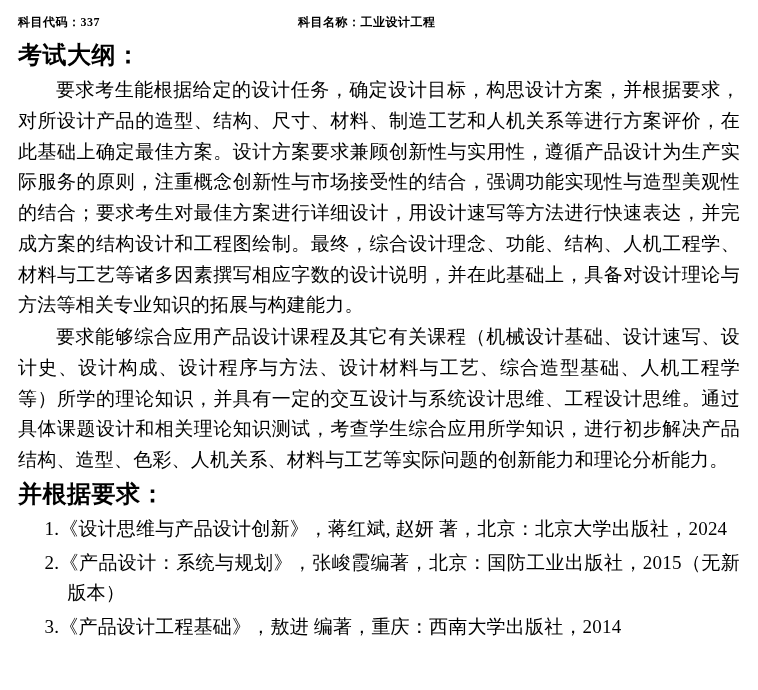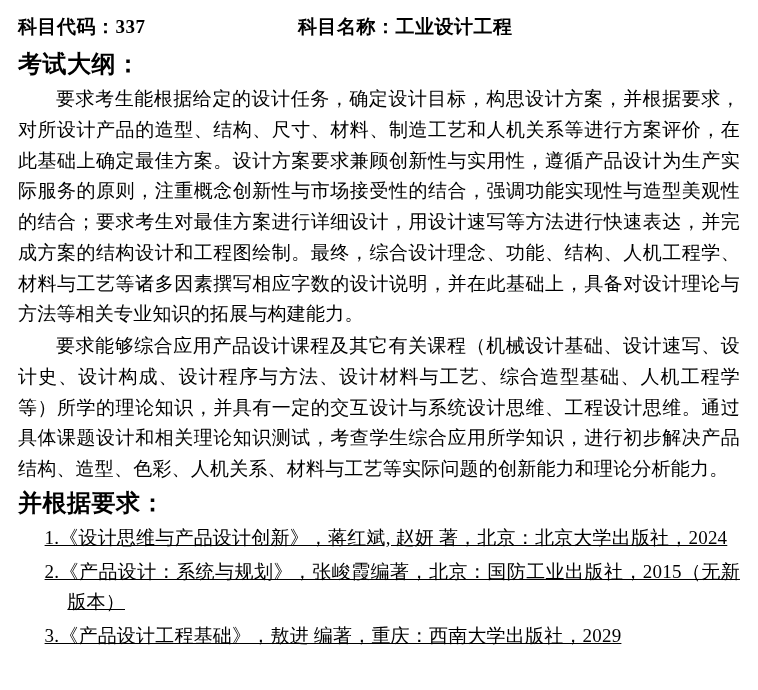--- a/index.html
+++ b/index.html
@@ -17,21 +17,21 @@
   .page {
     width: 758px;
     height: 690px;
     box-sizing: border-box;
     padding: 14px 18px 0 18px;
     position: relative;
   }
   .header-line {
     display: flex;
     align-items: baseline;
-    font-size: 19px;
+    font-size: 12px;
     font-weight: bold;
     letter-spacing: 0.5px;
     margin-bottom: 8px;
   }
   .header-code {
     width: 280px;
     flex: 0 0 280px;
     white-space: nowrap;
   }
   .header-name {
@@ -60,21 +60,20 @@
   }
   .ref-item {
     font-size: 19px;
     line-height: 1.62;
     text-align: justify;
     text-justify: inter-ideograph;
     margin: 0 0 3px 0;
     padding-left: 2.6em;
     text-indent: -1.2em;
     letter-spacing: 0.2px;
-    text-decoration: underline;
   }
 </style>
 </head>
 <body>
 
 <div class="page">
 
   <div class="header-line">
     <div class="header-code">科目代码：337</div>
     <div class="header-name">科目名称：工业设计工程</div>
@@ -83,16 +82,16 @@
   <div class="section-title">考试大纲：</div>
 
   <p class="para">要求考生能根据给定的设计任务，确定设计目标，构思设计方案，并根据要求，对所设计产品的造型、结构、尺寸、材料、制造工艺和人机关系等进行方案评价，在此基础上确定最佳方案。设计方案要求兼顾创新性与实用性，遵循产品设计为生产实际服务的原则，注重概念创新性与市场接受性的结合，强调功能实现性与造型美观性的结合；要求考生对最佳方案进行详细设计，用设计速写等方法进行快速表达，并完成方案的结构设计和工程图绘制。最终，综合设计理念、功能、结构、人机工程学、材料与工艺等诸多因素撰写相应字数的设计说明，并在此基础上，具备对设计理论与方法等相关专业知识的拓展与构建能力。</p>
   <p class="para">要求能够综合应用产品设计课程及其它有关课程（机械设计基础、设计速写、设计史、设计构成、设计程序与方法、设计材料与工艺、综合造型基础、人机工程学等）所学的理论知识，并具有一定的交互设计与系统设计思维、工程设计思维。通过具体课题设计和相关理论知识测试，考查学生综合应用所学知识，进行初步解决产品结构、造型、色彩、人机关系、材料与工艺等实际问题的创新能力和理论分析能力。</p>
 
   <div class="section-title">并根据要求：</div>
 
   <ul class="ref-list">
     <li class="ref-item">1.《设计思维与产品设计创新》，蒋红斌, 赵妍  著，北京：北京大学出版社，2024</li>
     <li class="ref-item">2.《产品设计：系统与规划》，张峻霞编著，北京：国防工业出版社，2015（无新版本）</li>
-    <li class="ref-item">3.《产品设计工程基础》，敖进  编著，重庆：西南大学出版社，2029</li>
+    <li class="ref-item">3.《产品设计工程基础》，敖进  编著，重庆：西南大学出版社，2014</li>
   </ul>
 
 </div>
 
 </body></html>

